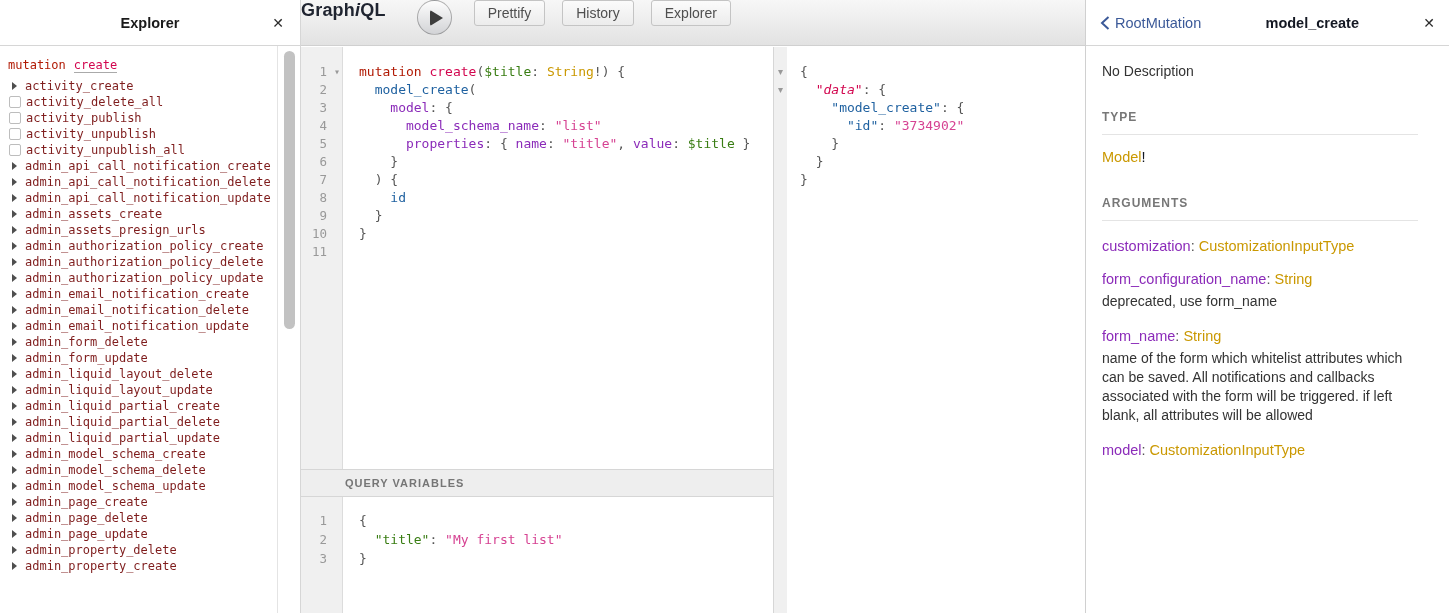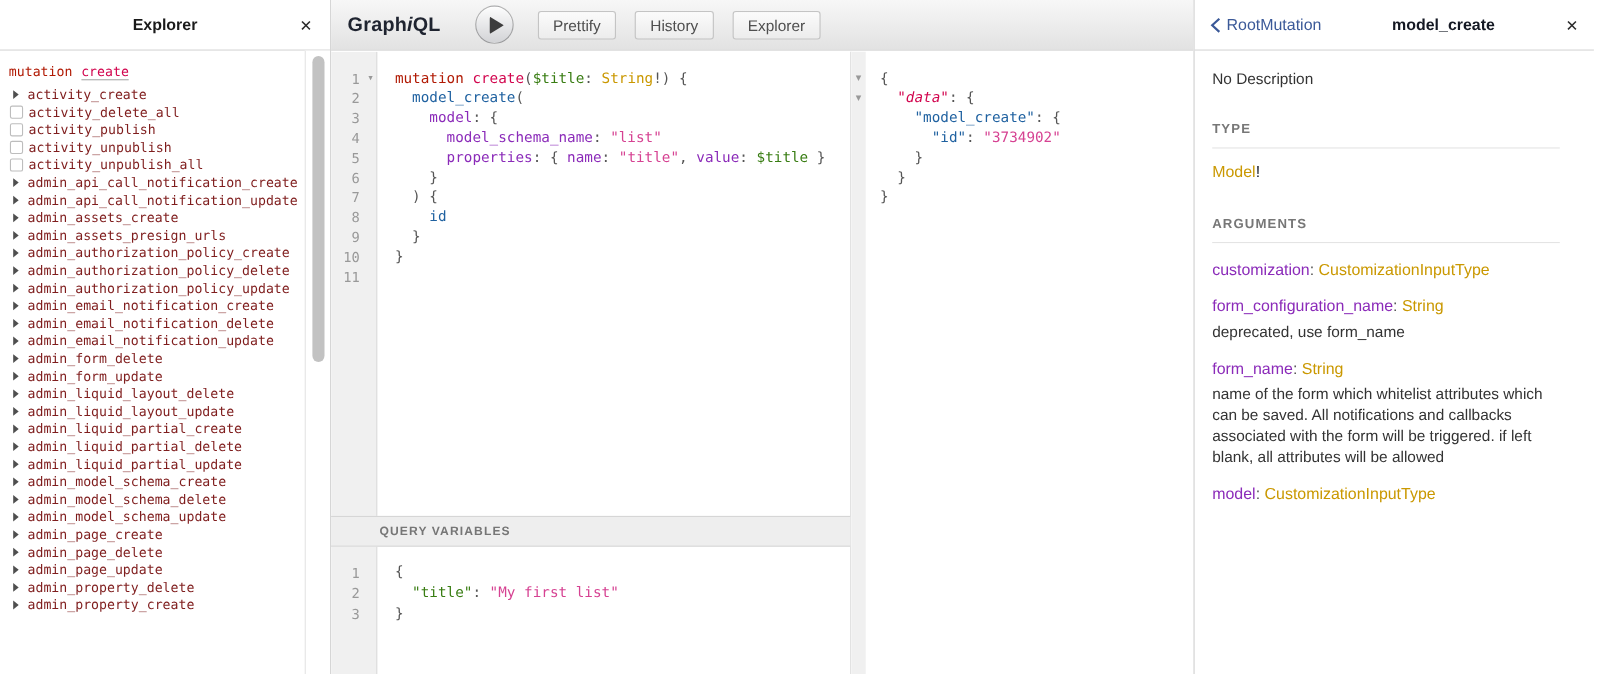--- a/index.html
+++ b/index.html
@@ -27,21 +27,21 @@
                 background:#fff; margin:0 5px 0 1px; flex:0 0 auto; }
   .x-label { color:#7f1d1d; }
   .explorer-scrolltrack { position:absolute; top:46px; bottom:0; right:0; width:23px;
                           background:#fff; border-left:1px solid #e4e4e4; }
   .explorer-scrollthumb { position:absolute; top:5px; right:5px; width:11px; height:278px;
                           background:#c2c2c2; border-radius:6px; }
 
   
   .main { position:absolute; left:301px; top:0; width:784px; height:613px; }
   .topbar { height:46px; background:linear-gradient(#f7f7f7,#e2e2e2);
-            border-bottom:1px solid #d0d0d0; display:flex; align-items:center; padding-left:15px; }
+            border-bottom:1px solid #d0d0d0; display:flex; align-items:flex-start; }
   .logo { font-size:18px; font-weight:600; color:#1f2430; letter-spacing:.2px; }
   .logo em { font-style:italic; font-weight:600; }
   .execute-button { width:35px; height:35px; border-radius:50%; margin-left:31px;
                     background:linear-gradient(#fdfdfd,#d2d3d6); border:1px solid rgba(0,0,0,.28);
                     display:flex; align-items:center; justify-content:center; cursor:pointer;
                     box-shadow:0 1px 0 rgba(255,255,255,.6) inset; }
   .play-icon { width:0; height:0; border-left:13px solid #3d3d3d; border-top:8px solid transparent;
                border-bottom:8px solid transparent; margin-left:4px; border-radius:2px; }
   .toolbar { display:flex; gap:17px; margin-left:22px; }
   .toolbar-button { background:linear-gradient(#fbfbfb,#ececec); border:1px solid #c4c4c4;
@@ -140,20 +140,24 @@
             <span class="x-checkbox"></span>
             <span class="x-label">activity_unpublish</span>
           </div>
           <div class="x-row">
             <span class="x-checkbox"></span>
             <span class="x-label">activity_unpublish_all</span>
           </div>
           <div class="x-row">
             <span class="x-arrow"></span>
             <span class="x-label">admin_api_call_notification_create</span>
+          </div>
+          <div class="x-row">
+            <span class="x-arrow"></span>
+            <span class="x-label">admin_api_call_notification_delete</span>
           </div>
           <div class="x-row">
             <span class="x-arrow"></span>
             <span class="x-label">admin_api_call_notification_update</span>
           </div>
           <div class="x-row">
             <span class="x-arrow"></span>
             <span class="x-label">admin_assets_create</span>
           </div>
           <div class="x-row">

